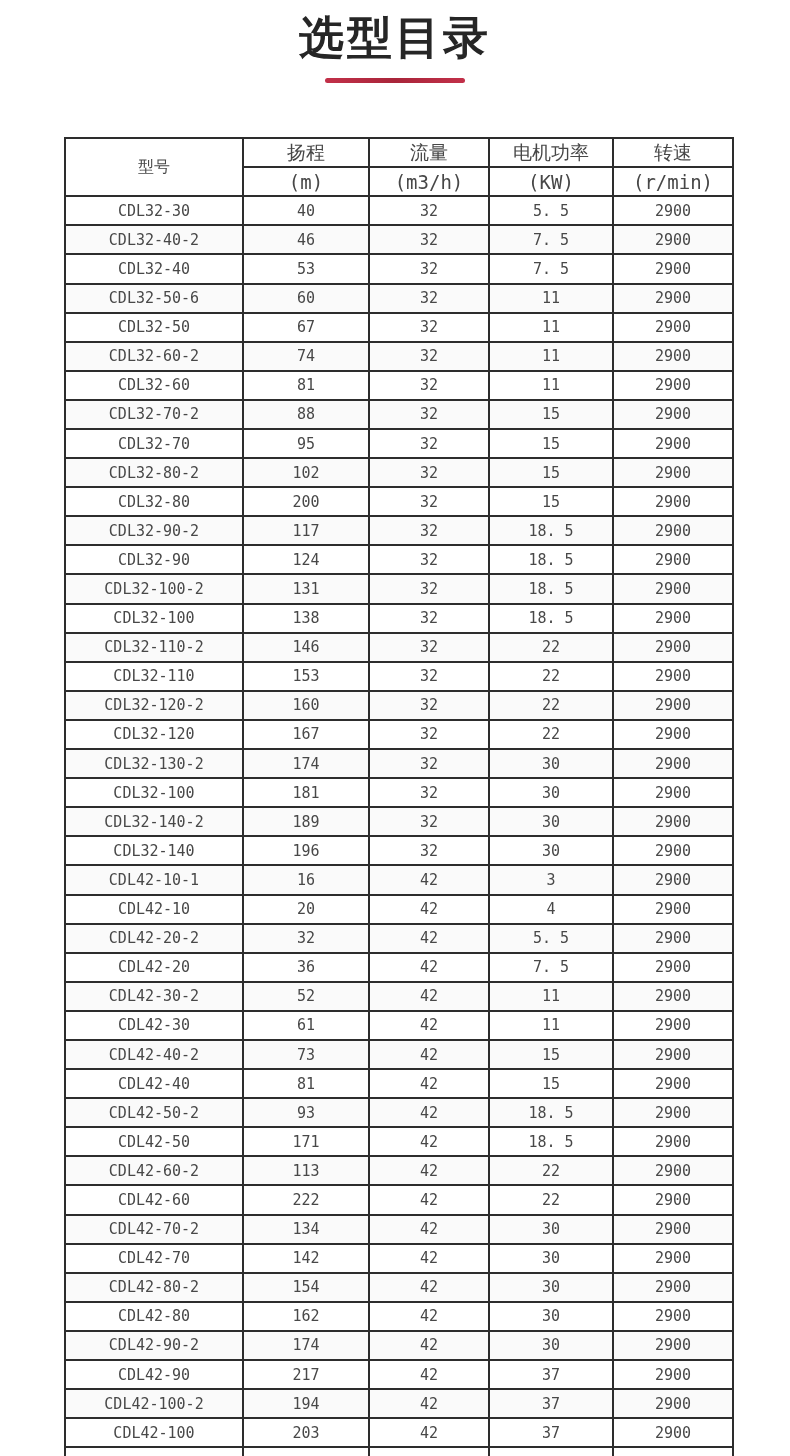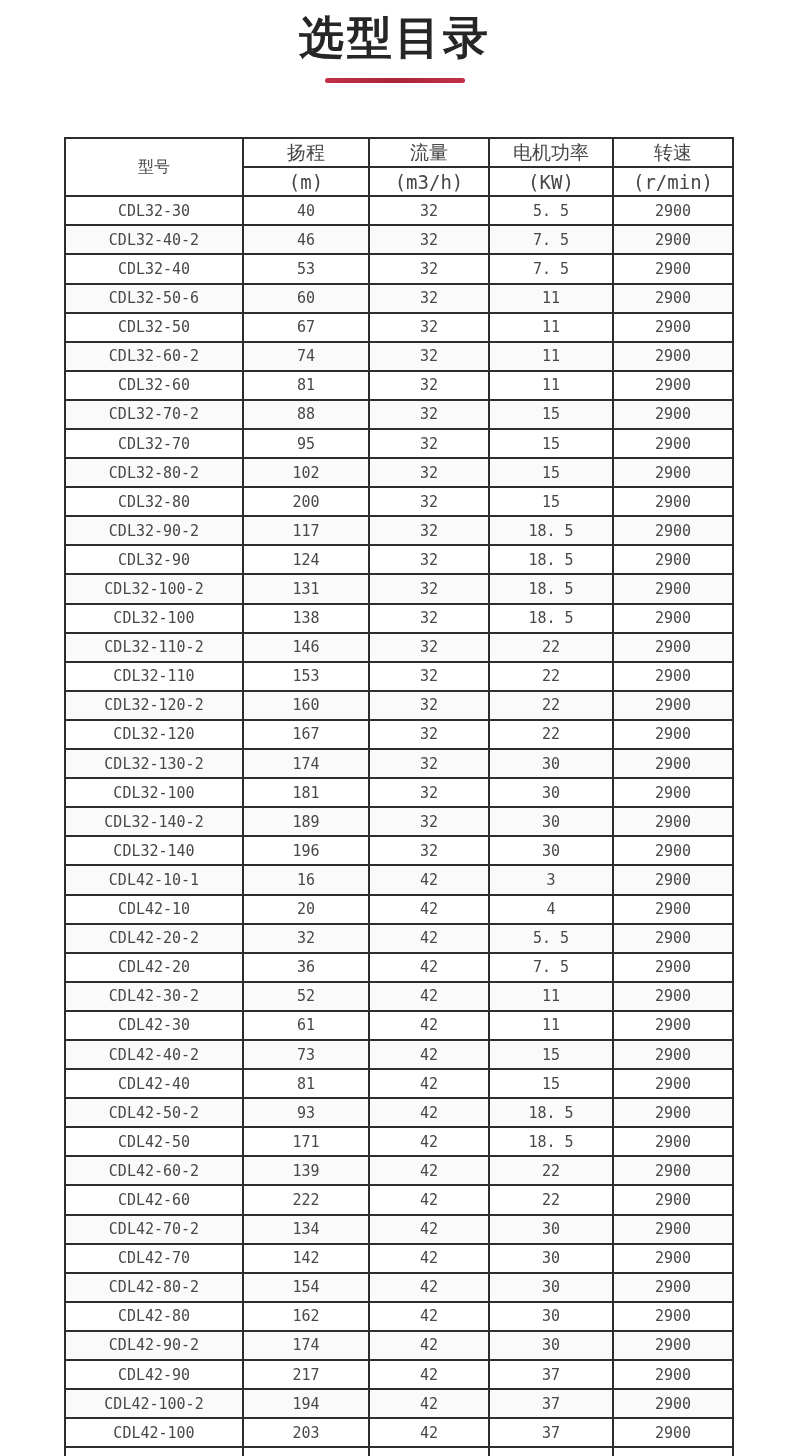--- a/index.html
+++ b/index.html
@@ -325,21 +325,21 @@
       </tr>
       <tr data-name="table-row">
         <td data-name="cell-model">CDL42-50</td>
         <td data-name="cell-head">171</td>
         <td data-name="cell-flow">42</td>
         <td data-name="cell-power">18. 5</td>
         <td data-name="cell-speed">2900</td>
       </tr>
       <tr data-name="table-row">
         <td data-name="cell-model">CDL42-60-2</td>
-        <td data-name="cell-head">139</td>
+        <td data-name="cell-head">113</td>
         <td data-name="cell-flow">42</td>
         <td data-name="cell-power">22</td>
         <td data-name="cell-speed">2900</td>
       </tr>
       <tr data-name="table-row">
         <td data-name="cell-model">CDL42-60</td>
         <td data-name="cell-head">222</td>
         <td data-name="cell-flow">42</td>
         <td data-name="cell-power">22</td>
         <td data-name="cell-speed">2900</td>

